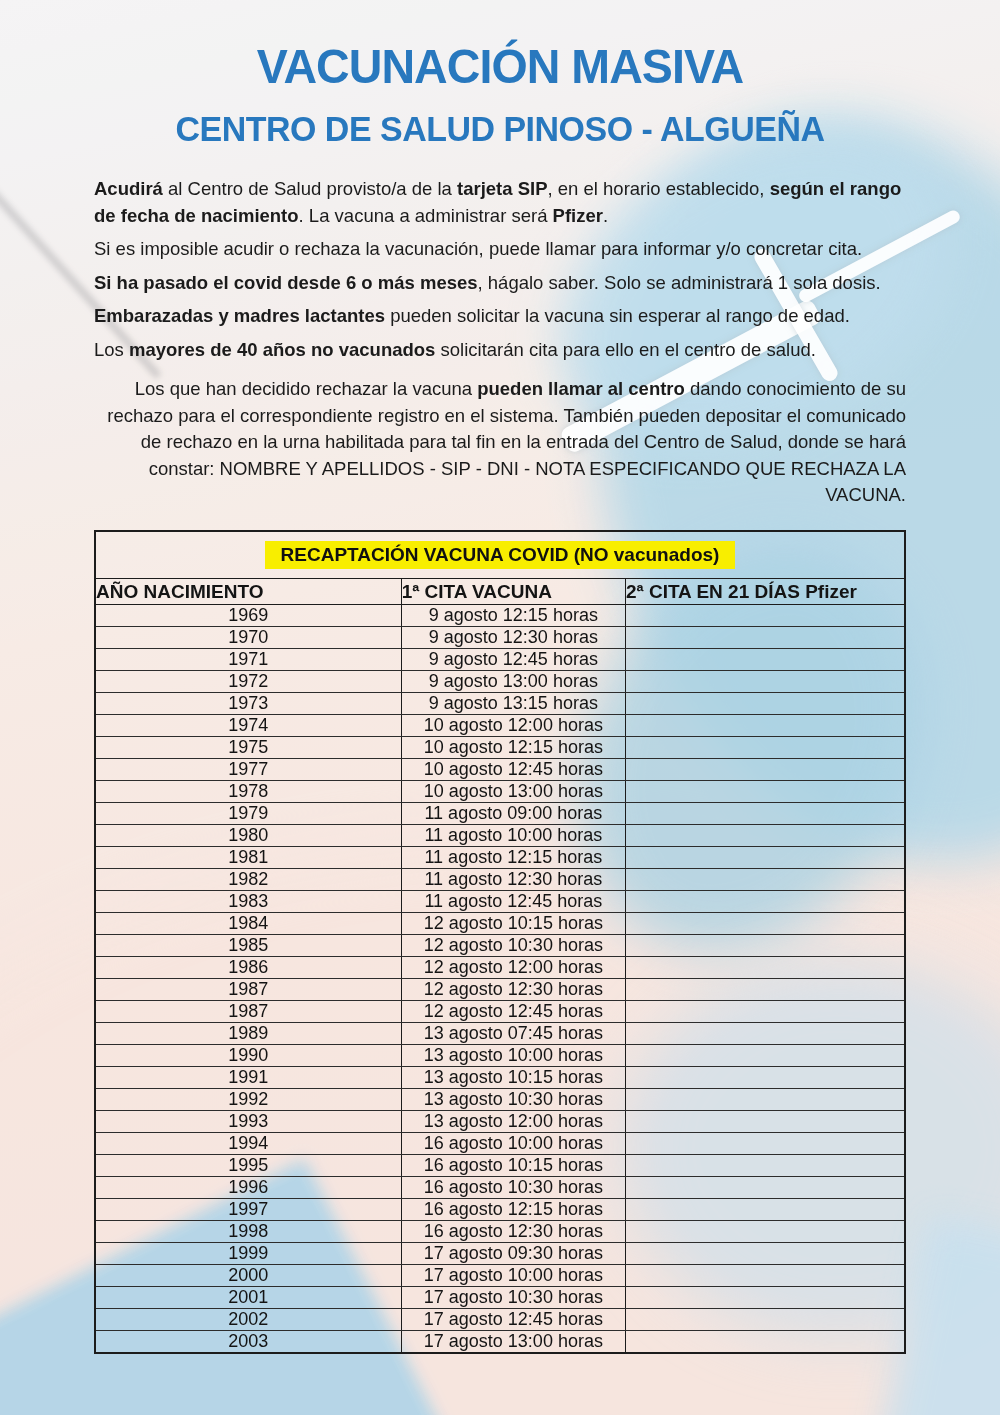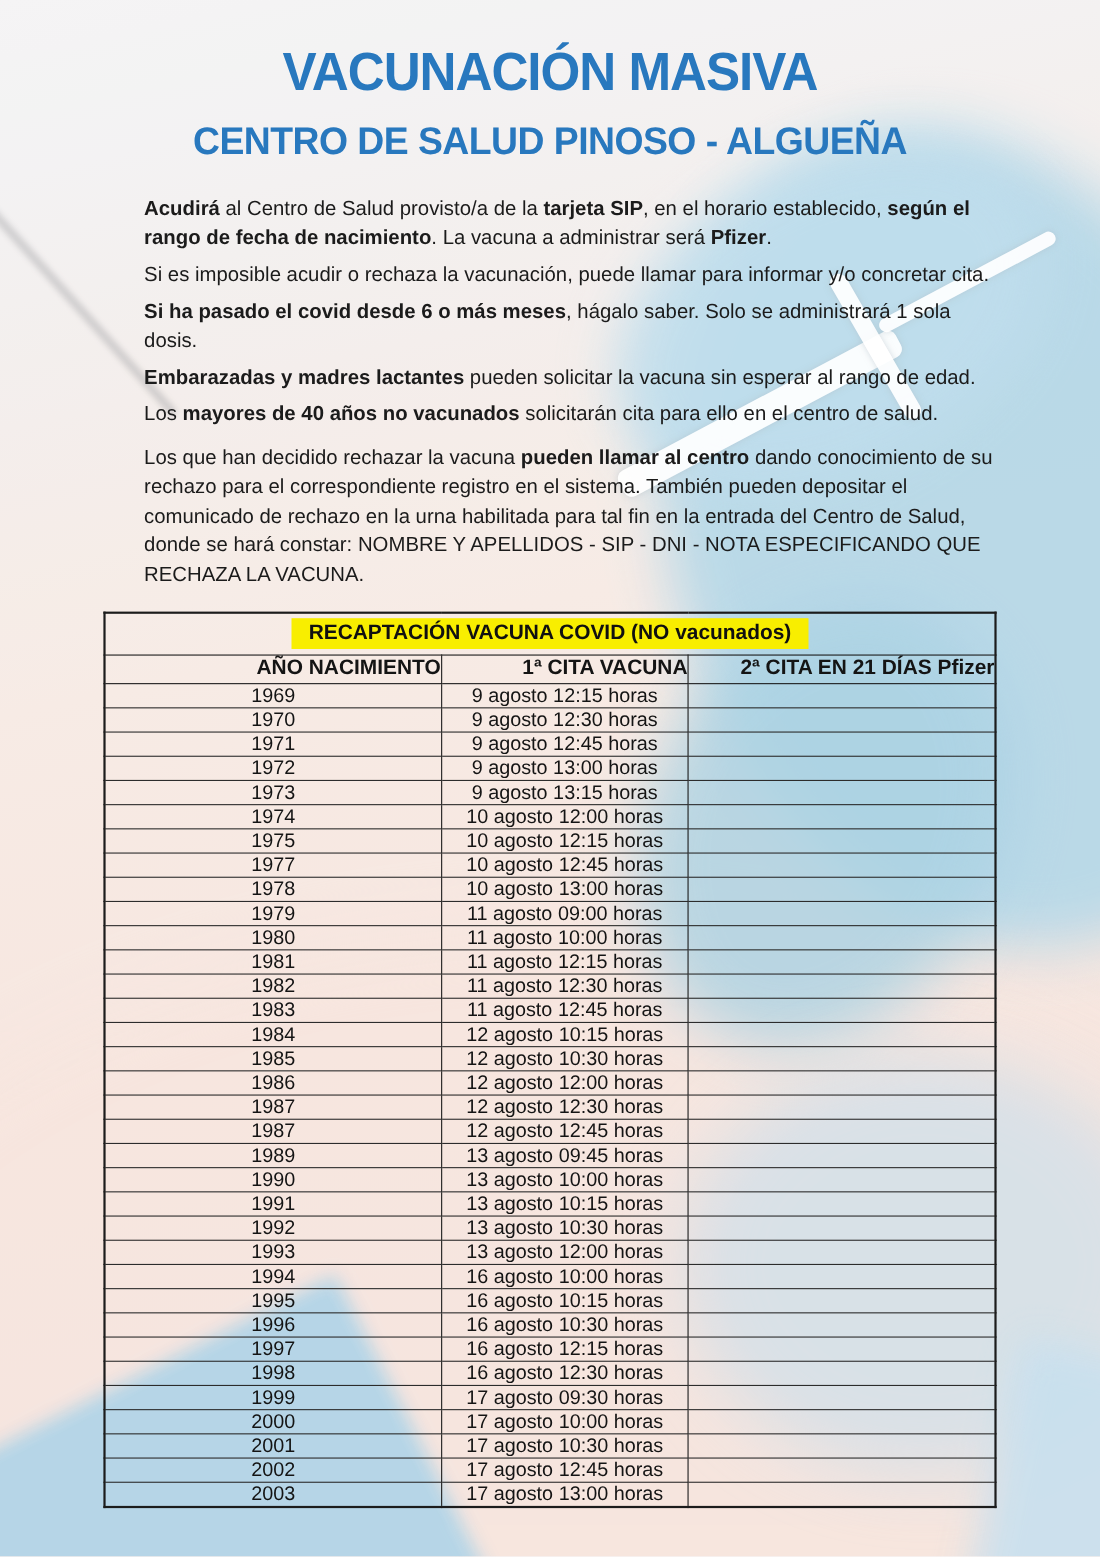--- a/index.html
+++ b/index.html
@@ -73,40 +73,40 @@
   h1.title {
     margin:38px 0 0; text-align:center; color:#2878be;
     font-size:49px; font-weight:bold; letter-spacing:-1px;
     transform:scaleX(.95);
   }
   h2.subtitle {
     margin:15px 0 0; text-align:center; color:#2878be;
     font-size:35px; font-weight:bold; letter-spacing:-0.5px;
     transform:scaleX(.97);
   }
-  .paragraphs { margin-top:27px; color:#1b1b1b; font-size:18.5px; line-height:26.5px;margin-left:37px; }
+  .paragraphs { margin-top:27px; color:#1b1b1b; font-size:18.5px; line-height:26.5px; }
   .para { margin:0 0 7px; }
-  .para:last-child { margin-top:13px; }
+  .para:last-child { margin-top:13px;text-align:right; }
   .para b { font-weight:bold; }
 
   table.schedule {
     margin-top:21px; width:100%; border-collapse:collapse; table-layout:fixed;
     border:2px solid #1c1c1c; color:#141414;
   }
   table.schedule td, table.schedule th { padding:0; }
   tr.title-row td {
-    height:38px; text-align:center; border-bottom:1px solid #1c1c1c;
+    height:48px; text-align:center; border-bottom:1px solid #1c1c1c;
   }
   .yellow-band {
     display:inline-block; background:#f8ee00; color:#101010;
     font-weight:bold; font-size:19px; line-height:26px; padding:1px 16px;
   }
   tr.header-row th {
     height:26px; border:1px solid #1c1c1c; font-size:19px; font-weight:bold;
-    text-align:right; background:transparent;
+    text-align:left; background:transparent;
   }
   tbody td {
     height:22px; line-height:21px; font-size:18px; text-align:center;
     border:1px solid #2c2c2c; border-left:1px solid #1c1c1c; border-right:1px solid #1c1c1c;
     white-space:nowrap; overflow:hidden;
   }
 </style>
 </head>
 <body>
 
@@ -250,21 +250,21 @@
             <td>12 agosto 12:30 horas</td>
             <td></td>
           </tr>
           <tr>
             <td>1987</td>
             <td>12 agosto 12:45 horas</td>
             <td></td>
           </tr>
           <tr>
             <td>1989</td>
-            <td>13 agosto 09:45 horas</td>
+            <td>13 agosto 07:45 horas</td>
             <td></td>
           </tr>
           <tr>
             <td>1990</td>
             <td>13 agosto 10:00 horas</td>
             <td></td>
           </tr>
           <tr>
             <td>1991</td>
             <td>13 agosto 10:15 horas</td>

